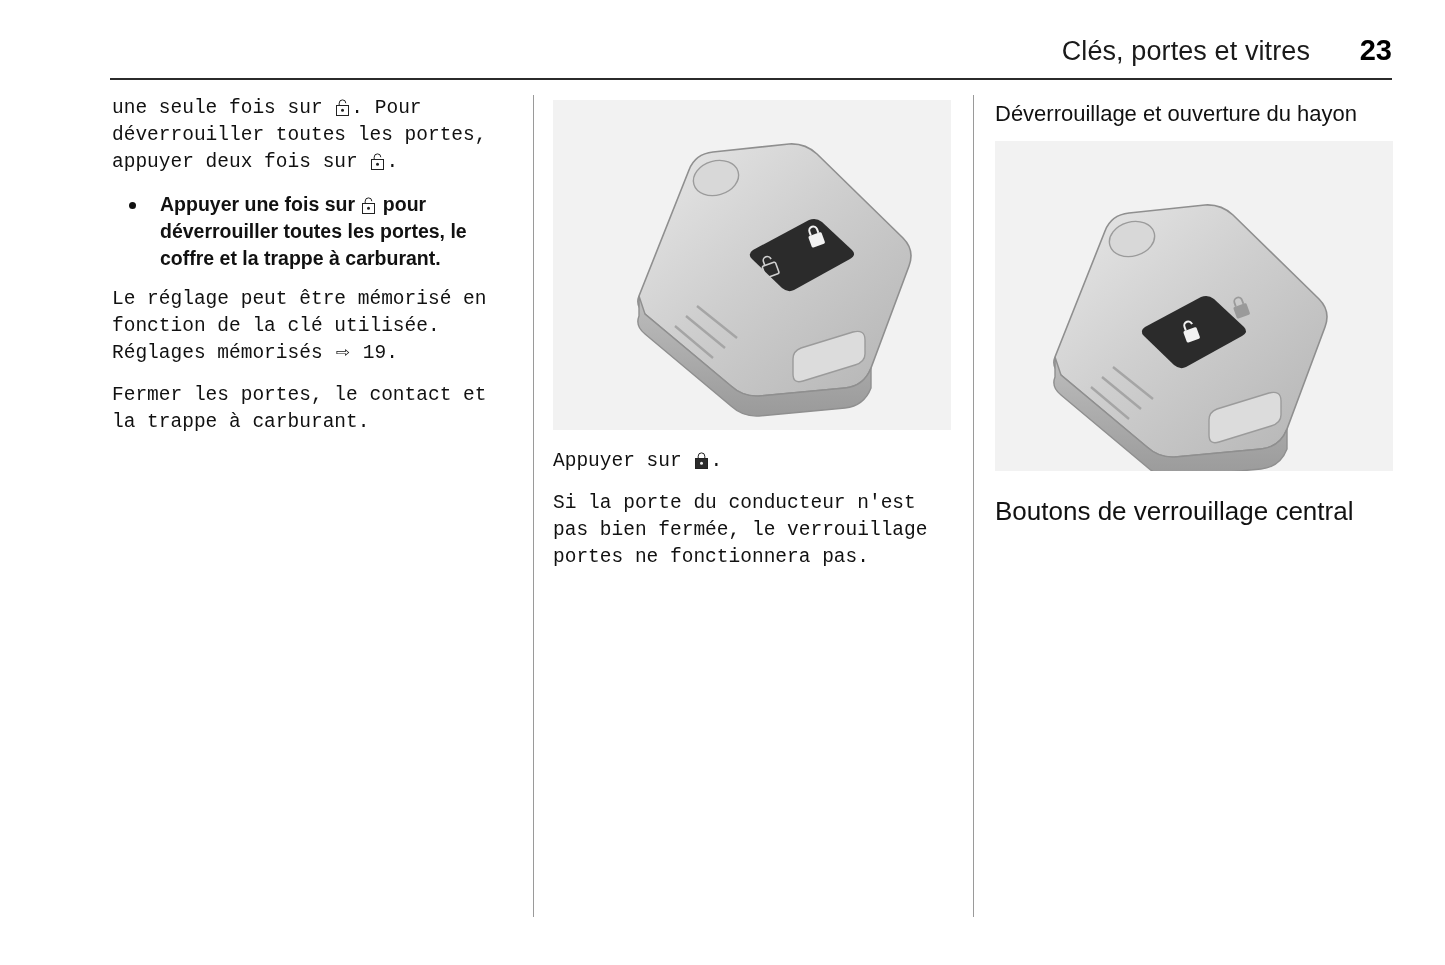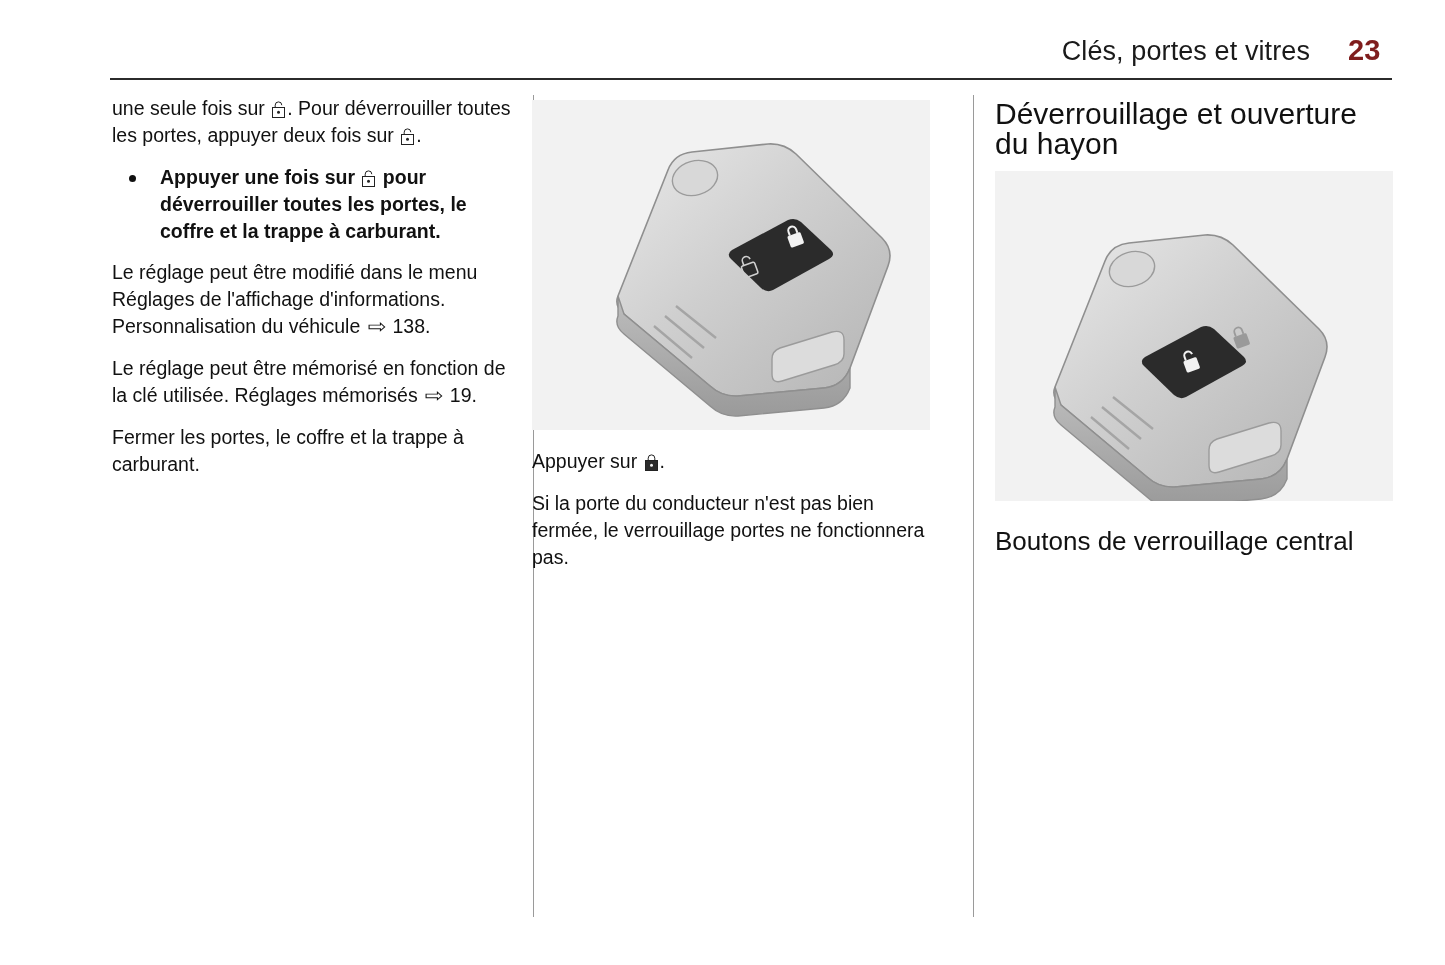--- a/index.html
+++ b/index.html
@@ -32,61 +32,62 @@
     justify-content: flex-end;
   }
   .header-title {
     font-size: 27px;
     color: #1a1a1a;
     letter-spacing: 0.1px;
   }
   .header-pagenum {
     font-size: 29px;
     font-weight: bold;
-    color: #7f1d1d;
+    color: #000000;
     margin-left: 38px;
     width: 44px;
-    text-align: left;
+    text-align: right;
   }
   .header-rule {
     position: absolute;
     left: 110px;
     top: 78px;
     width: 1282px;
     height: 2px;
     background: #2b2b2b;
   }
   
   .col {
     position: absolute;
     top: 95px;
     font-size: 19.5px;
     line-height: 27px;
     color: #111;
   }
   .col-1 { left: 112px; width: 400px; }
-  .col-2 { left: 532px; width: 398px; }
+  .col-2 { left: 553px; width: 398px; }
   .col-3 { left: 995px; width: 398px; }
 
   .col-divider {
     position: absolute;
     top: 95px;
     width: 1px;
     height: 822px;
     background: #9a9a9a;
   }
   .div-1 { left: 533px; }
   .div-2 { left: 973px; }
 
   p.para {
     margin: 0 0 15px 0;
+    font-family: Liberation Mono, monospace;
   }
 
   h2.sub {
-    font-size: 30px;
+    font-size: 22px;
     font-weight: normal;
     color: #111;
     margin: 26px 0 12px 0;
     line-height: 30px;
   }
   h2.sub.first { margin-top: 4px; }
   h3.sub2 {
     font-size: 26px;
     font-weight: normal;
     color: #111;
@@ -180,26 +181,25 @@
           </svg></span><span>.</span></p>
 
     <ul class="bullets">
       <li><span>Appuyer une fois sur </span><span class="keyicon"><svg width="13" height="17" viewBox="0 0 13 17">
               <rect x="0.5" y="6.5" width="12" height="10" fill="none" stroke="#222" stroke-width="1"></rect>
               <path d="M3.2 6.5 V4.2 A3.3 3.3 0 0 1 9.8 4.2" fill="none" stroke="#222" stroke-width="1"></path>
               <circle cx="6.5" cy="11.3" r="1.5" fill="#222"></circle>
             </svg></span><span> pour déverrouiller toutes les portes, le coffre et la trappe à carburant.</span></li>
     </ul>
 
-    <p class="para"><span>Le réglage peut être modifié dans le menu Réglages de l'affichage d'informations. Personnalisation du véhicule </span><span class="ref-arrow">⇨</span> <span>138.</span></p>
 
     <p class="para"><span>Le réglage peut être mémorisé en fonction de la clé utilisée. Réglages mémorisés </span><span class="ref-arrow">⇨</span> <span>19.</span></p>
 
 
-    <p class="para">Fermer les portes, le coffre et la trappe à carburant.</p>
+    <p class="para">Fermer les portes, le contact et la trappe à carburant.</p>
   </div>
 
   <div class="col col-2">
 
     <div class="figure fig-key-1">
       <svg width="398" height="330" viewBox="0 0 398 330">
         <defs>
           <linearGradient id="keybody1" x1="0" y1="0" x2="1" y2="1">
             <stop offset="0%" stop-color="#e8e8e8"></stop>
             <stop offset="45%" stop-color="#cfcfcf"></stop>

